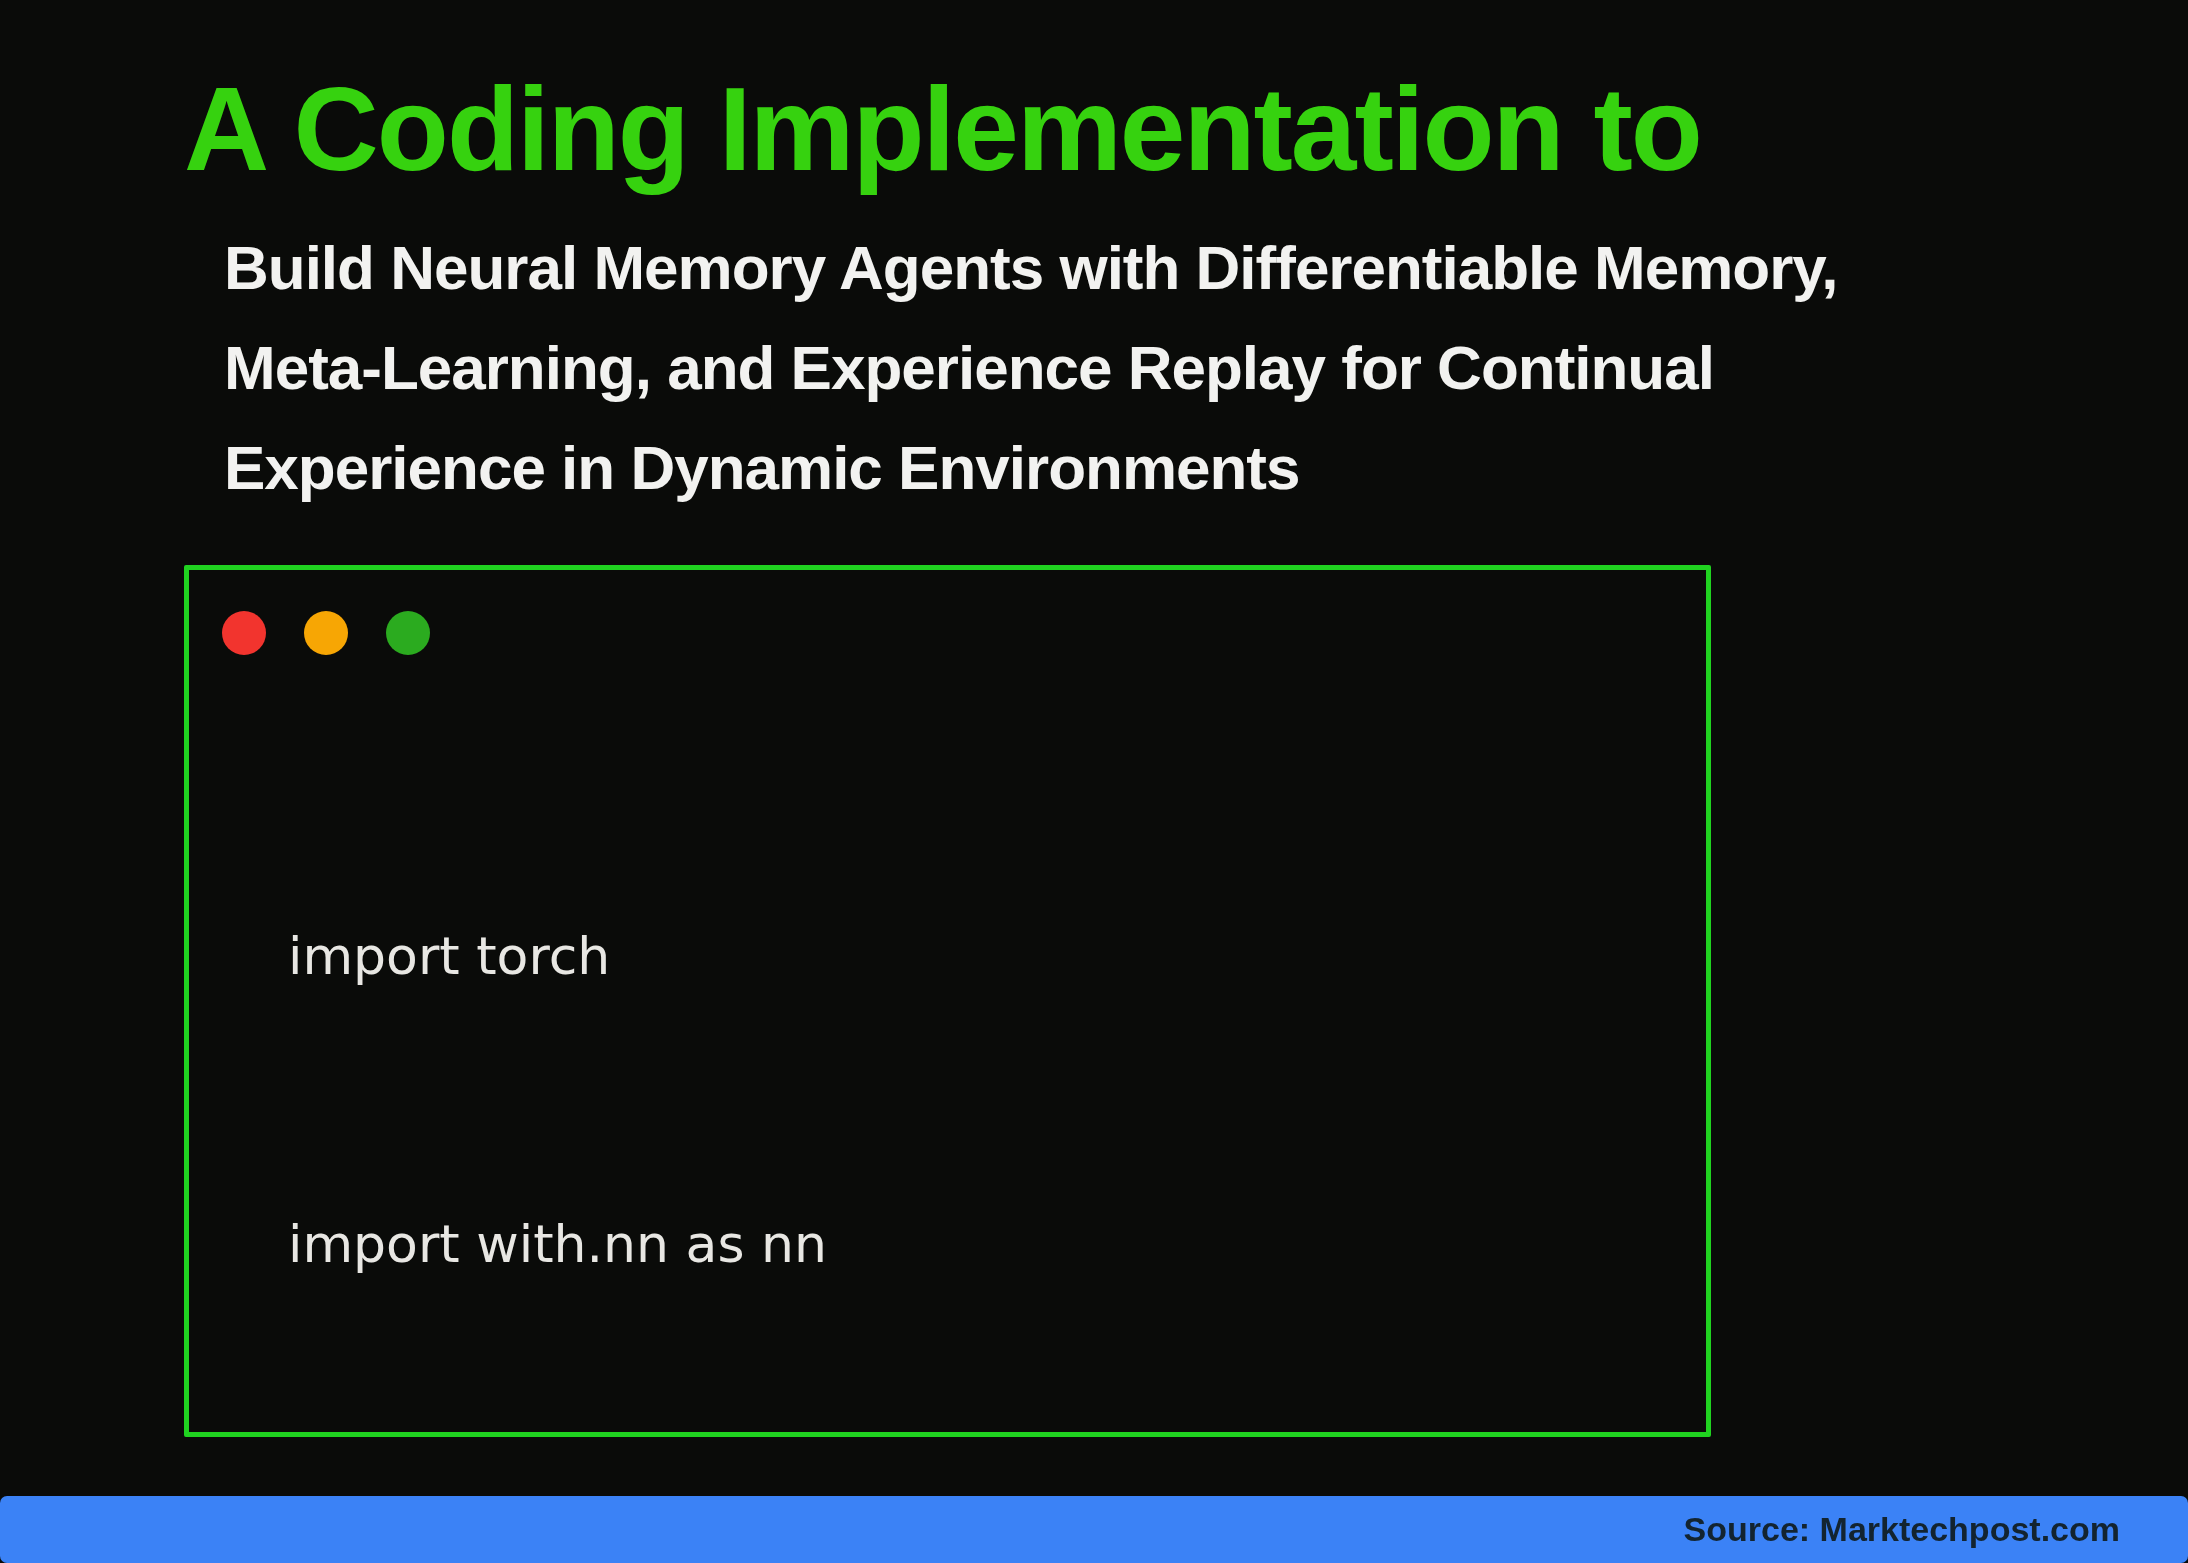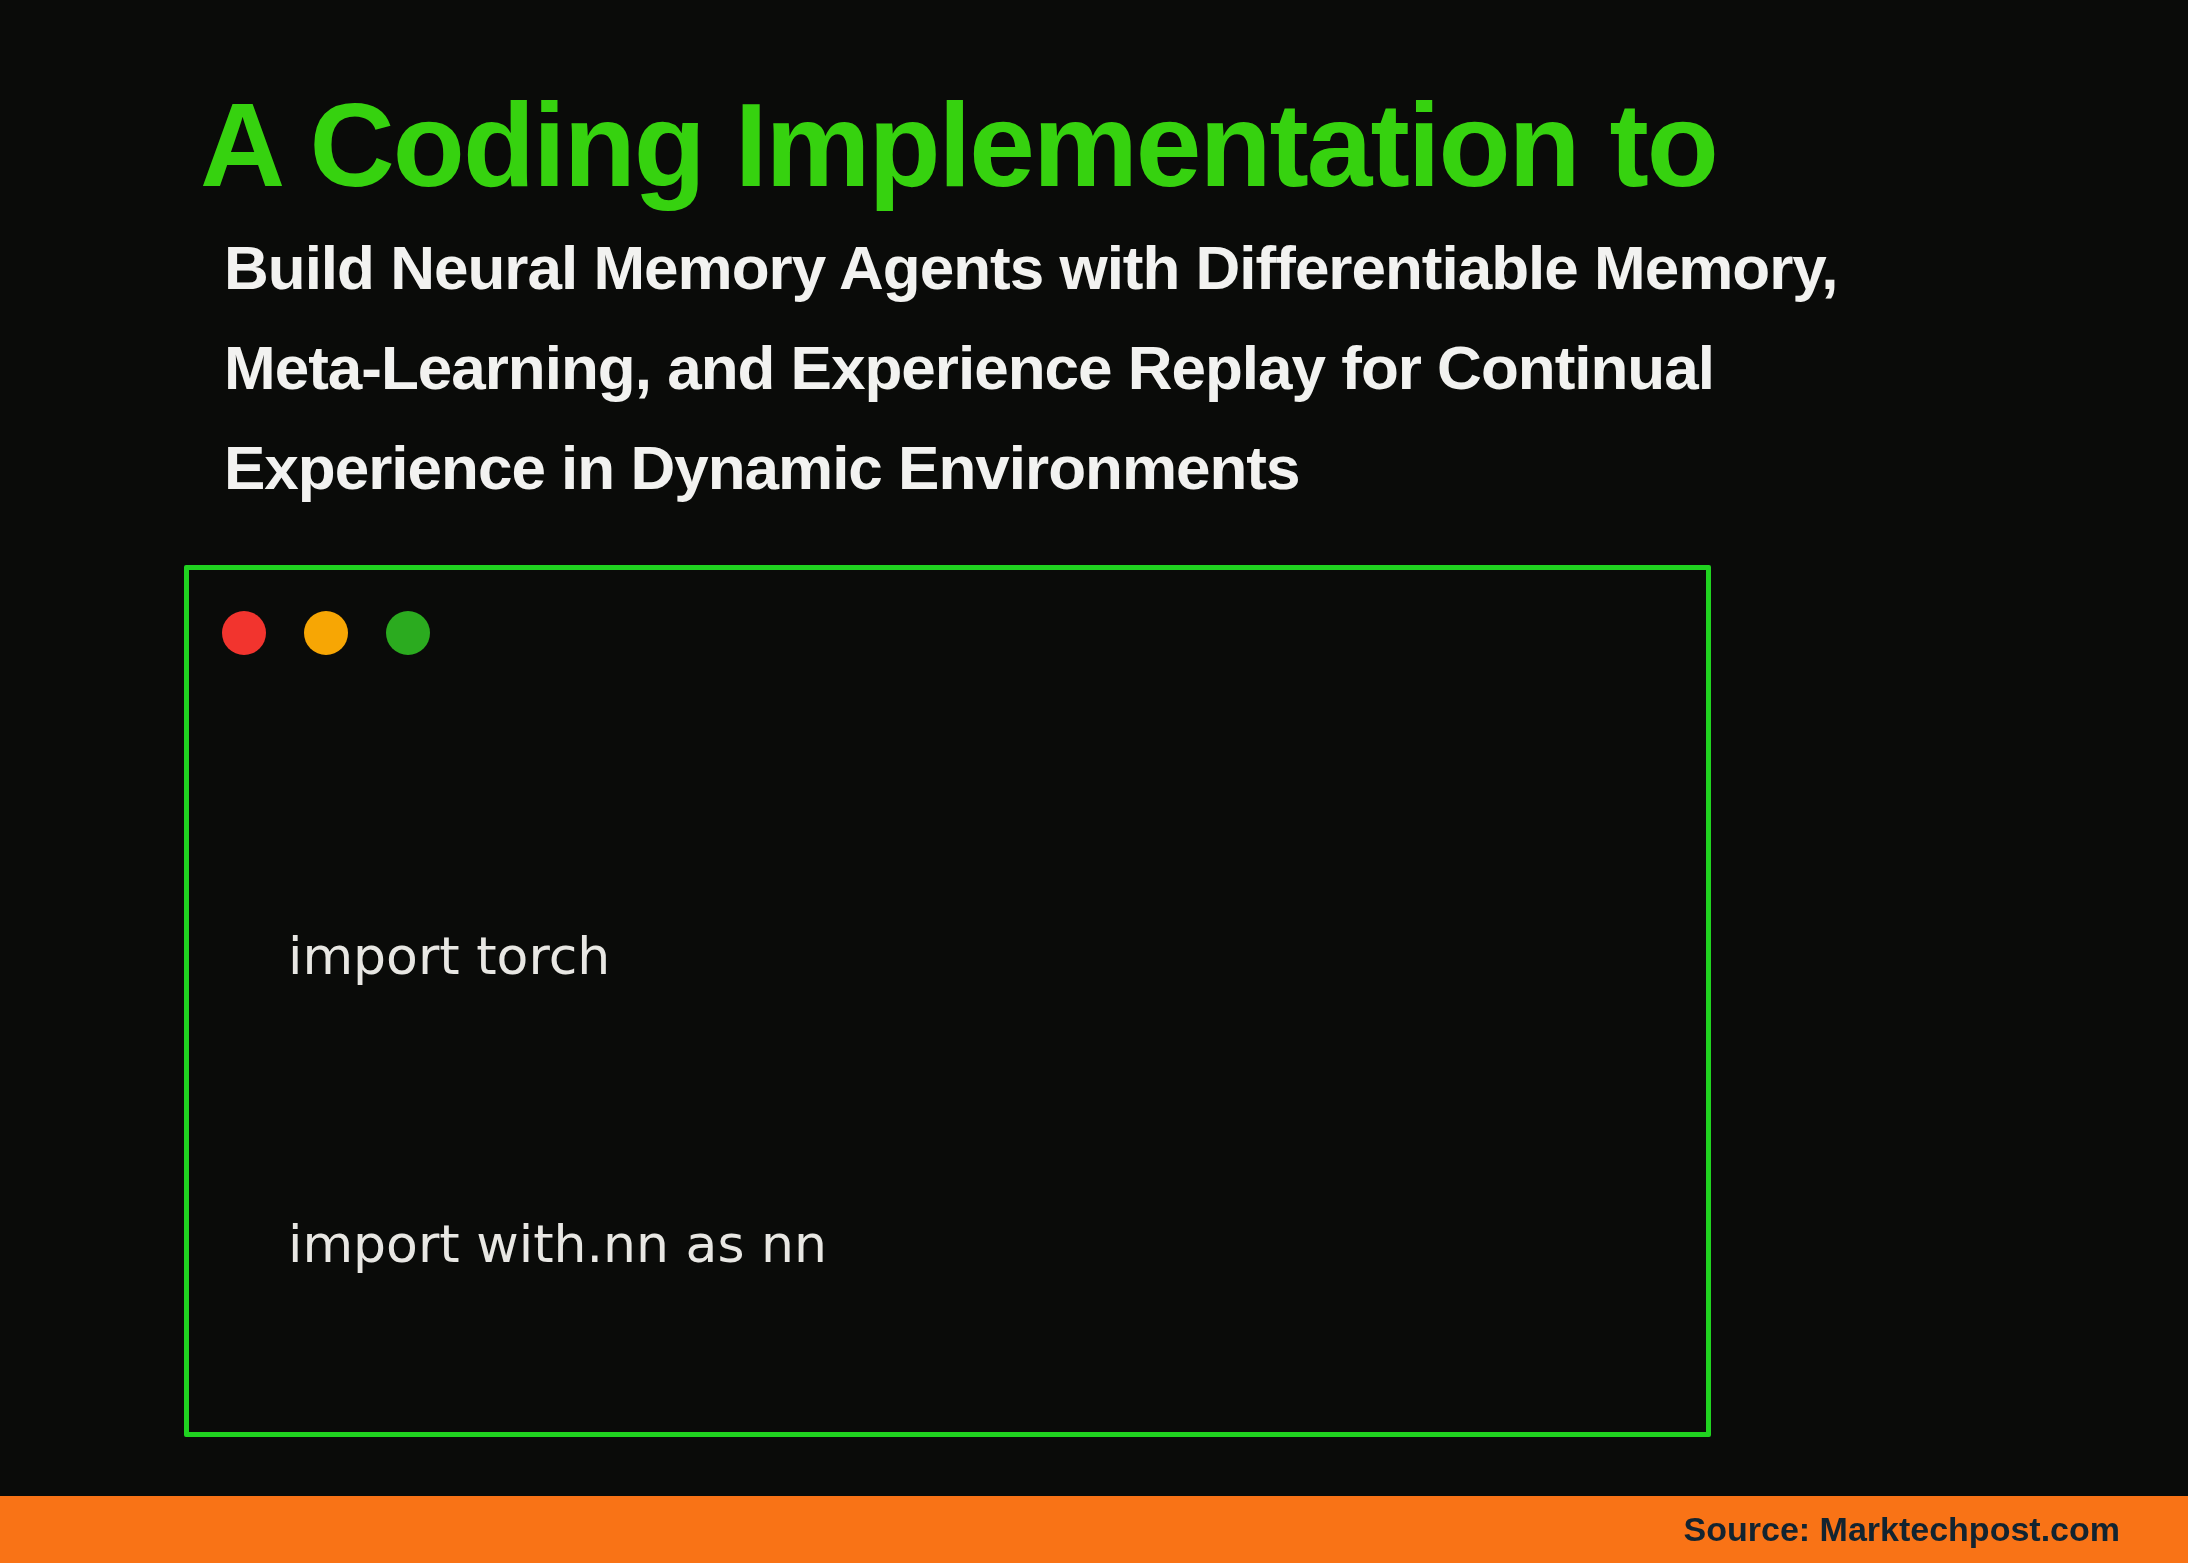--- a/index.html
+++ b/index.html
@@ -8,21 +8,21 @@
     width: 2188px;
     height: 1563px;
     background: #0a0b09;
     overflow: hidden;
     font-family: "Liberation Sans", sans-serif;
   }
   .title {
     position: absolute;
     left: 184px;
     top: 70px;
-    margin: 16px;
+    margin: 0;
     font-size: 118px;
     line-height: 118px;
     font-weight: 700;
     letter-spacing: -2px;
     color: #36d20f;
     white-space: nowrap;
   }
   .subtitle {
     position: absolute;
     left: 186px;
@@ -117,17 +117,17 @@
       <div class="code-line">import torch</div>
       <div class="code-line">import with.nn as nn</div>
       <div class="code-line">import torch.nn.functional as F</div>
       
       
       
       
     </div>
   </div>
 
-  <footer class="source-bar" style="background-color: #f97316;">
+  <footer class="source-bar" style="background-color: #3b82f6; border-radius: 7px;">
     <span class="source-text" style="color: rgb(19, 36, 48);">Source: Marktechpost.com</span>
   </footer>
 
 </div>
 
 </body></html>

